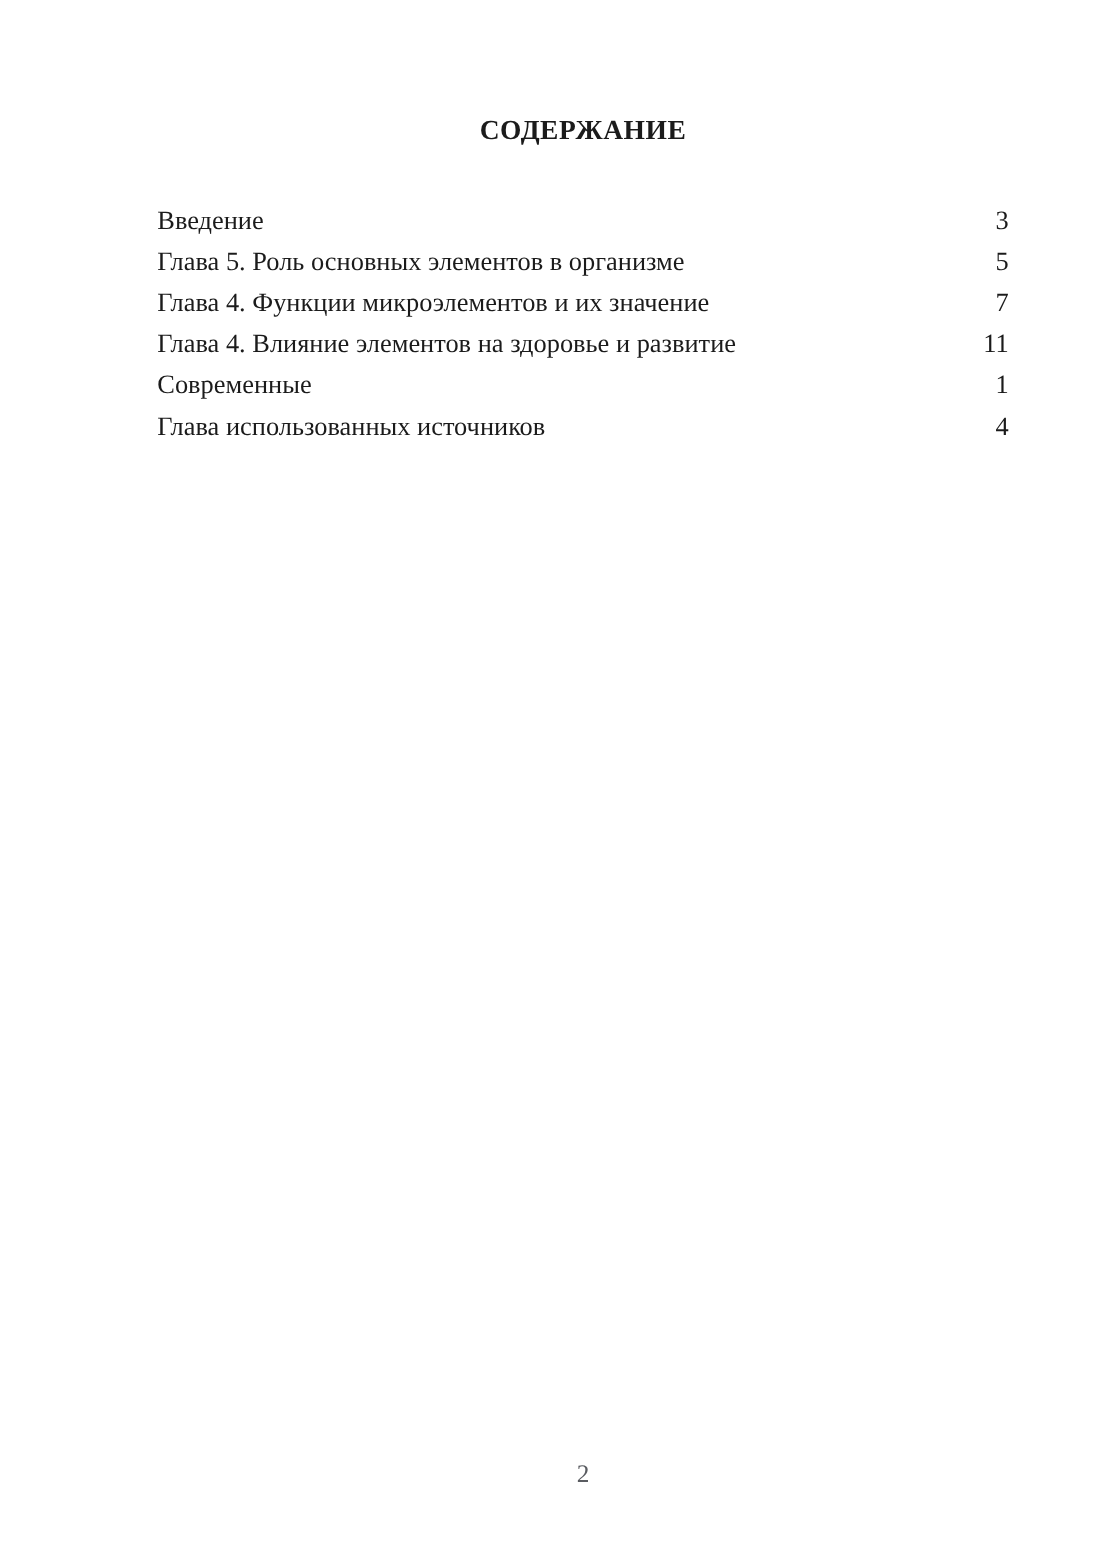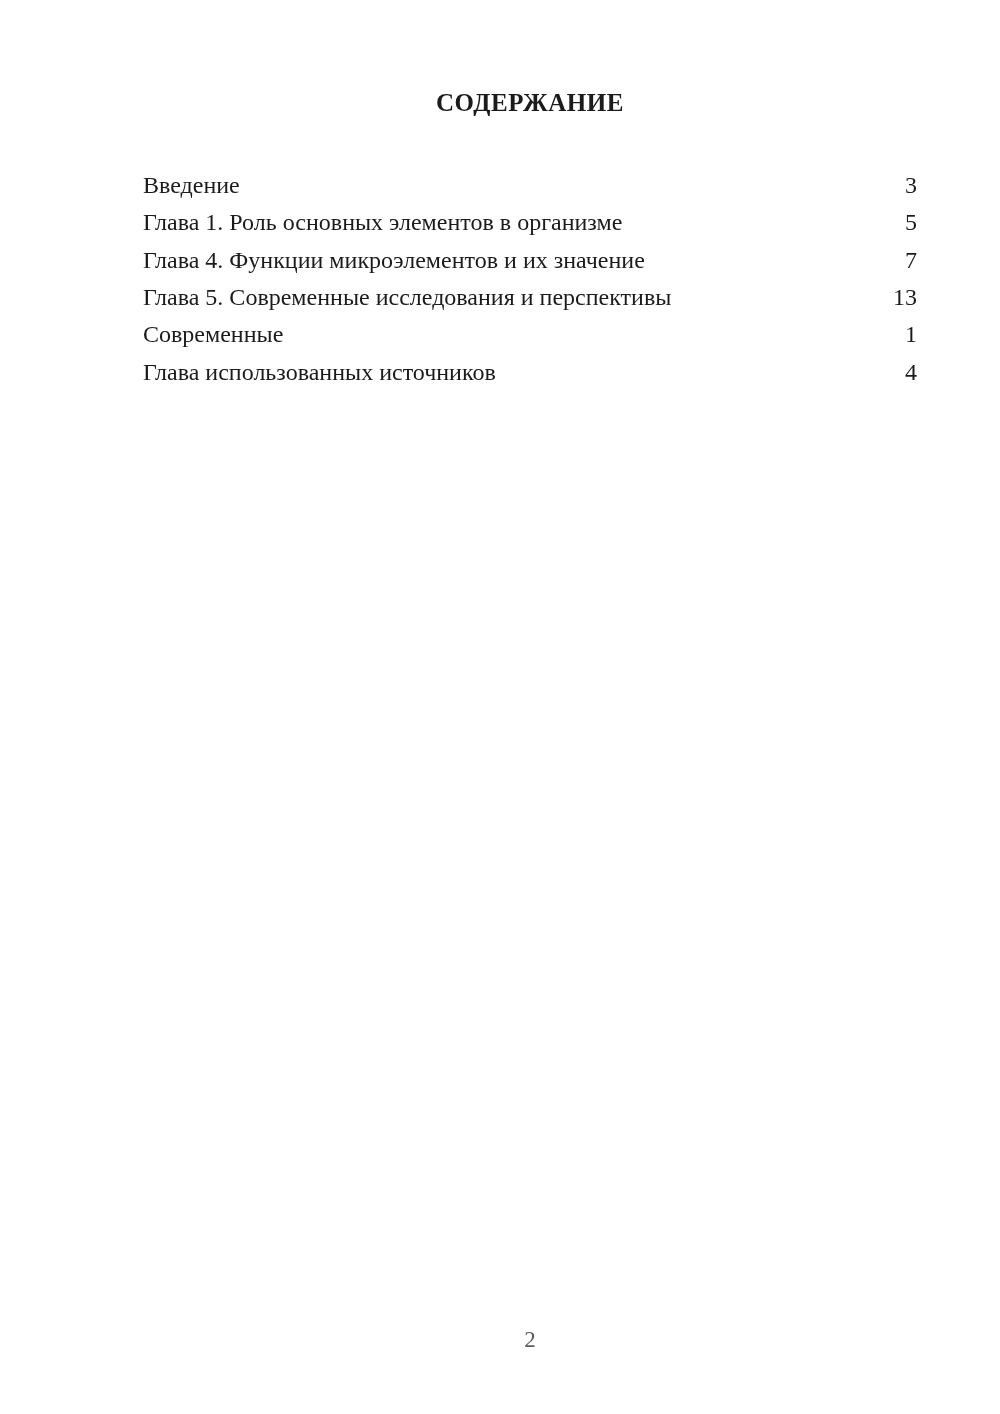--- a/index.html
+++ b/index.html
@@ -13,21 +13,21 @@
     height: 1414px;
     background: #ffffff;
     font-family: "Liberation Serif", "DejaVu Serif", serif;
     color: #1b1b1b;
     overflow: hidden;
   }
   .content {
     position: absolute;
     left: 143px;
     right: 83px;
-    top: 0;
+    top: 16px;
   }
   .toc-title {
     margin: 88px 0 0 0;
     text-align: center;
     font-size: 25px;
     font-weight: bold;
     line-height: 30px;
     letter-spacing: 0.5px;
   }
   .toc-list {
@@ -66,30 +66,30 @@
 
 <div class="page">
   <div class="content">
     <h1 class="toc-title">СОДЕРЖАНИЕ</h1>
     <div class="toc-list" id="toc-list">
         <div class="toc-row">
           <span class="toc-label">Введение</span>
           <span class="toc-page">3</span>
         </div>
         <div class="toc-row">
-          <span class="toc-label">Глава 1. Роль основных элементов в организме</span>
+          <span class="toc-label">Глава 5. Роль основных элементов в организме</span>
           <span class="toc-page">5</span>
         </div>
         <div class="toc-row">
           <span class="toc-label">Глава 4. Функции микроэлементов и их значение</span>
           <span class="toc-page">7</span>
         </div>
         <div class="toc-row">
-          <span class="toc-label">Глава 5. Современные исследования и перспективы</span>
-          <span class="toc-page">13</span>
+          <span class="toc-label">Глава 4. Влияние элементов на здоровье и развитие</span>
+          <span class="toc-page">11</span>
         </div>
         <div class="toc-row">
           <span class="toc-label">Современные</span>
           <span class="toc-page">1</span>
         </div>
         <div class="toc-row">
           <span class="toc-label">Глава использованных источников</span>
           <span class="toc-page">4</span>
         </div>
       </div>

